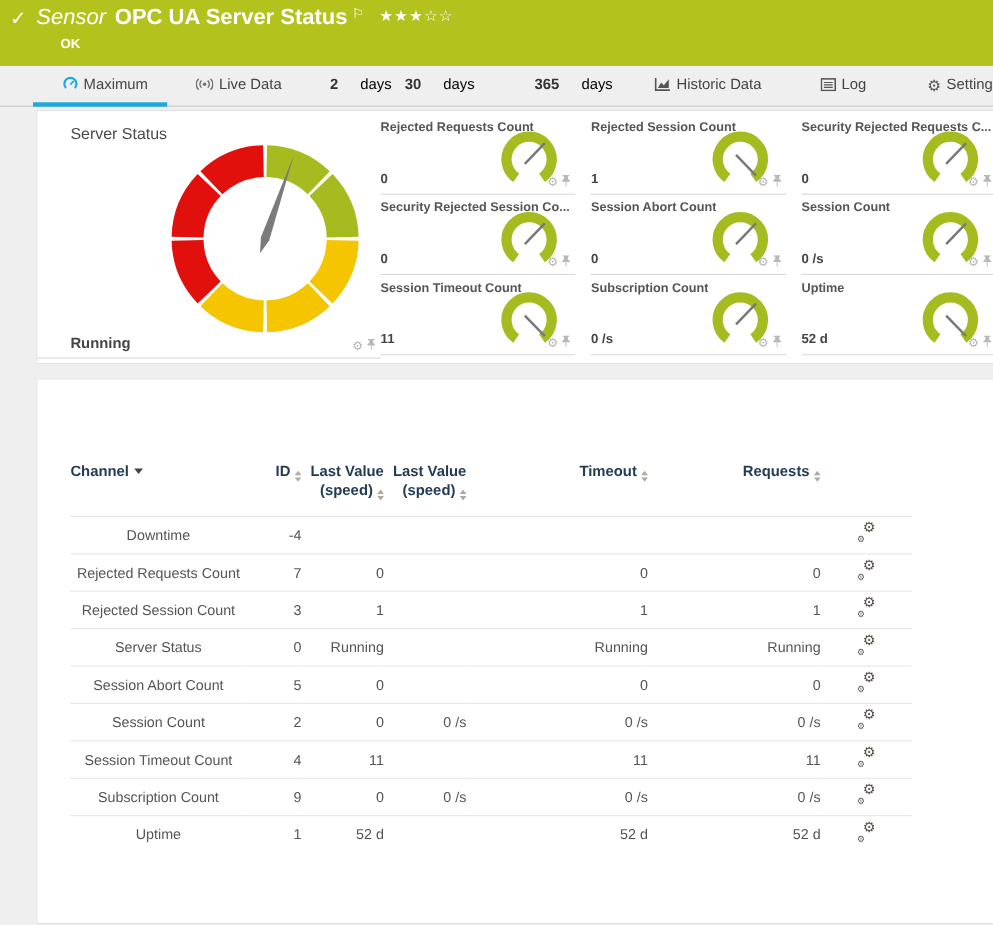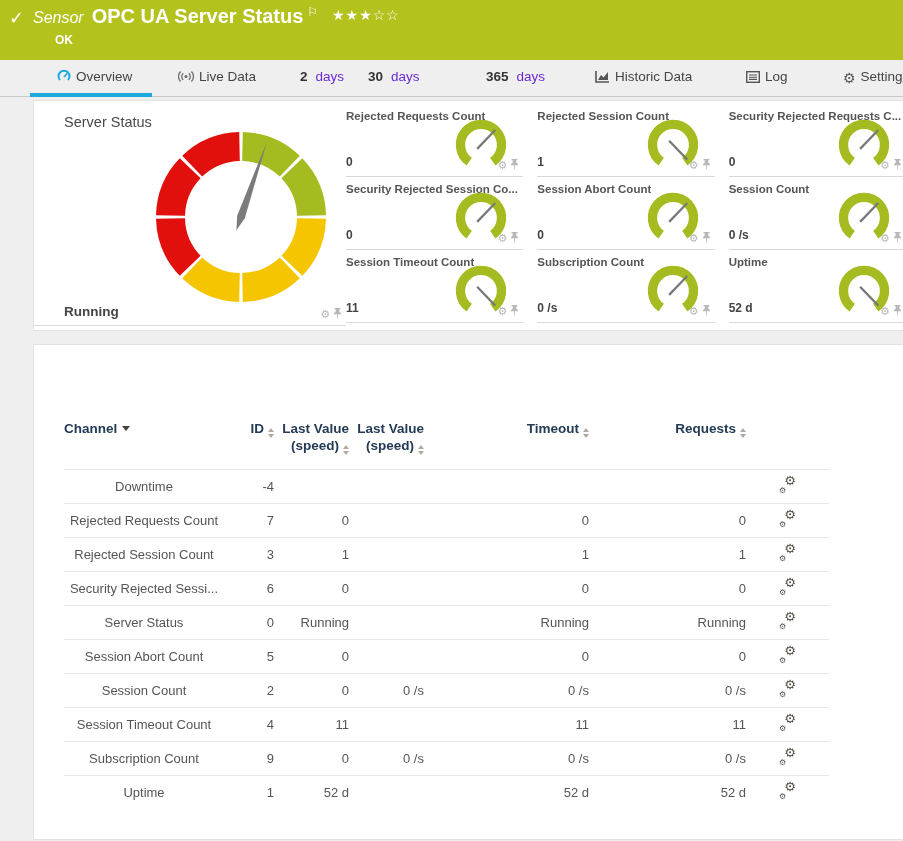--- a/index.html
+++ b/index.html
@@ -3,33 +3,33 @@
 <meta charset="utf-8">
 <style>
   * { box-sizing: border-box; margin: 0; padding: 0; }
   html,body { width: 903px; height: 841px; overflow: hidden;
     font-family: "Liberation Sans", "DejaVu Sans", sans-serif; background: #efefef; }
 
   
   .hdr { height: 60px; background: #b3c21c; color: #fff; position: relative; }
   .hdr-check { position: absolute; left: 9px; top: 7px; font-size: 18px; font-weight: bold; }
   .hdr-line1 { position: absolute; left: 33px; top: 5px; white-space: nowrap; }
-  .hdr-kind { font-style: italic; font-size: 16px; margin-right: 8px; }
+  .hdr-kind { font-style: italic; font-size: 20px; margin-right: 8px; }
   .hdr-title { font-size: 20px; font-weight: bold; }
   .hdr-flag { font-size: 12px; vertical-align: top; margin-left: 4px;
     font-family: "DejaVu Sans", sans-serif; }
   .hdr-stars { font-size: 14px; letter-spacing: 1px; margin-left: 14px; vertical-align: 3px;
     font-family: "DejaVu Sans", sans-serif; }
   .hdr-status { position: absolute; left: 55px; top: 33px; font-size: 12px; font-weight: bold; }
 
   
   .tabbar { position: relative; height: 37px; background: #efefef; border-bottom: 1px solid #c9c9c9; }
   .tab { position: absolute; top: 9px; font-size: 13.5px; color: #444; cursor: pointer; white-space: nowrap; }
   .tab .tnum { font-weight: bold; color: #333; }
-  .tab .tunit { color: #6d28d9; margin-left: 8px; }
+  .tab .tunit { color: #000000; margin-left: 20px; }
   .tab svg, .tab .gearglyph { vertical-align: -2px; margin-right: 5px; }
   .gearglyph { font-family: "DejaVu Sans", sans-serif; color: #555; font-size: 14px; }
   .tab-underline { position: absolute; left: 30px; bottom: -1px; width: 122px; height: 4px; background: #1ca9dd; }
 
   
   .panel { background: #fff; border: 1px solid #e2e2e2; margin-left: 33px; width: 880px; position: relative; }
   .panel-gauges { margin-top: 3px; height: 231px; }
   .panel-table { margin-top: 13px; height: 496px; }
 
   .gp-title { position: absolute; left: 30px; top: 13px; font-size: 14.5px; color: #4a4a4a; }
@@ -83,21 +83,21 @@
     <span class="hdr-kind">Sensor</span><span class="hdr-title">OPC UA Server Status</span><span class="hdr-flag">⚐</span><span class="hdr-stars">★★★☆☆</span>
   </div>
   <div class="hdr-status">OK</div>
 </div>
 
 <div class="tabbar">
   <div class="tab" style="left:57px">
     <svg width="14" height="14" viewBox="0 0 14 14">
         <path d="M3 11 A 5.5 5.5 0 1 1 11 11" fill="none" stroke="#1ca9dd" stroke-width="2"></path>
         <line x1="7" y1="8" x2="10.2" y2="4.4" stroke="#1ca9dd" stroke-width="1.6"></line>
-      </svg><span>Overview</span>
+      </svg><span>Maximum</span>
   </div>
   <div class="tab" style="left:178px">
     <svg width="16" height="13" viewBox="0 0 16 12">
         <circle cx="8" cy="6" r="1.6" fill="#6f6f6f"></circle>
         <path d="M5.2 2.8 a4.2 4.2 0 0 0 0 6.4 M2.6 1 a7 7 0 0 0 0 10 M10.8 2.8 a4.2 4.2 0 0 1 0 6.4 M13.4 1 a7 7 0 0 1 0 10" stroke="#6f6f6f" fill="none" stroke-width="1.3"></path>
       </svg><span>Live Data</span>
   </div>
   <div class="tab" style="left:300px">
     <span class="tnum">2</span><span class="tunit">days</span>
   </div>
@@ -317,29 +317,20 @@
       <tr>
         <td class="d-channel">Rejected Session Count</td>
         <td>3</td>
         <td>1</td>
         <td></td>
         <td>1</td>
         <td>1</td>
         <td class="d-edit"><span class="gears"><span class="g-big">⚙</span><span class="g-small">⚙</span></span></td>
       </tr>
       <tr>
-        <td class="d-channel">Security Rejected Sessi...</td>
-        <td>6</td>
-        <td>0</td>
-        <td></td>
-        <td>0</td>
-        <td>0</td>
-        <td class="d-edit"><span class="gears"><span class="g-big">⚙</span><span class="g-small">⚙</span></span></td>
-      </tr>
-      <tr>
         <td class="d-channel">Server Status</td>
         <td>0</td>
         <td>Running</td>
         <td></td>
         <td>Running</td>
         <td>Running</td>
         <td class="d-edit"><span class="gears"><span class="g-big">⚙</span><span class="g-small">⚙</span></span></td>
       </tr>
       <tr>
         <td class="d-channel">Session Abort Count</td>

